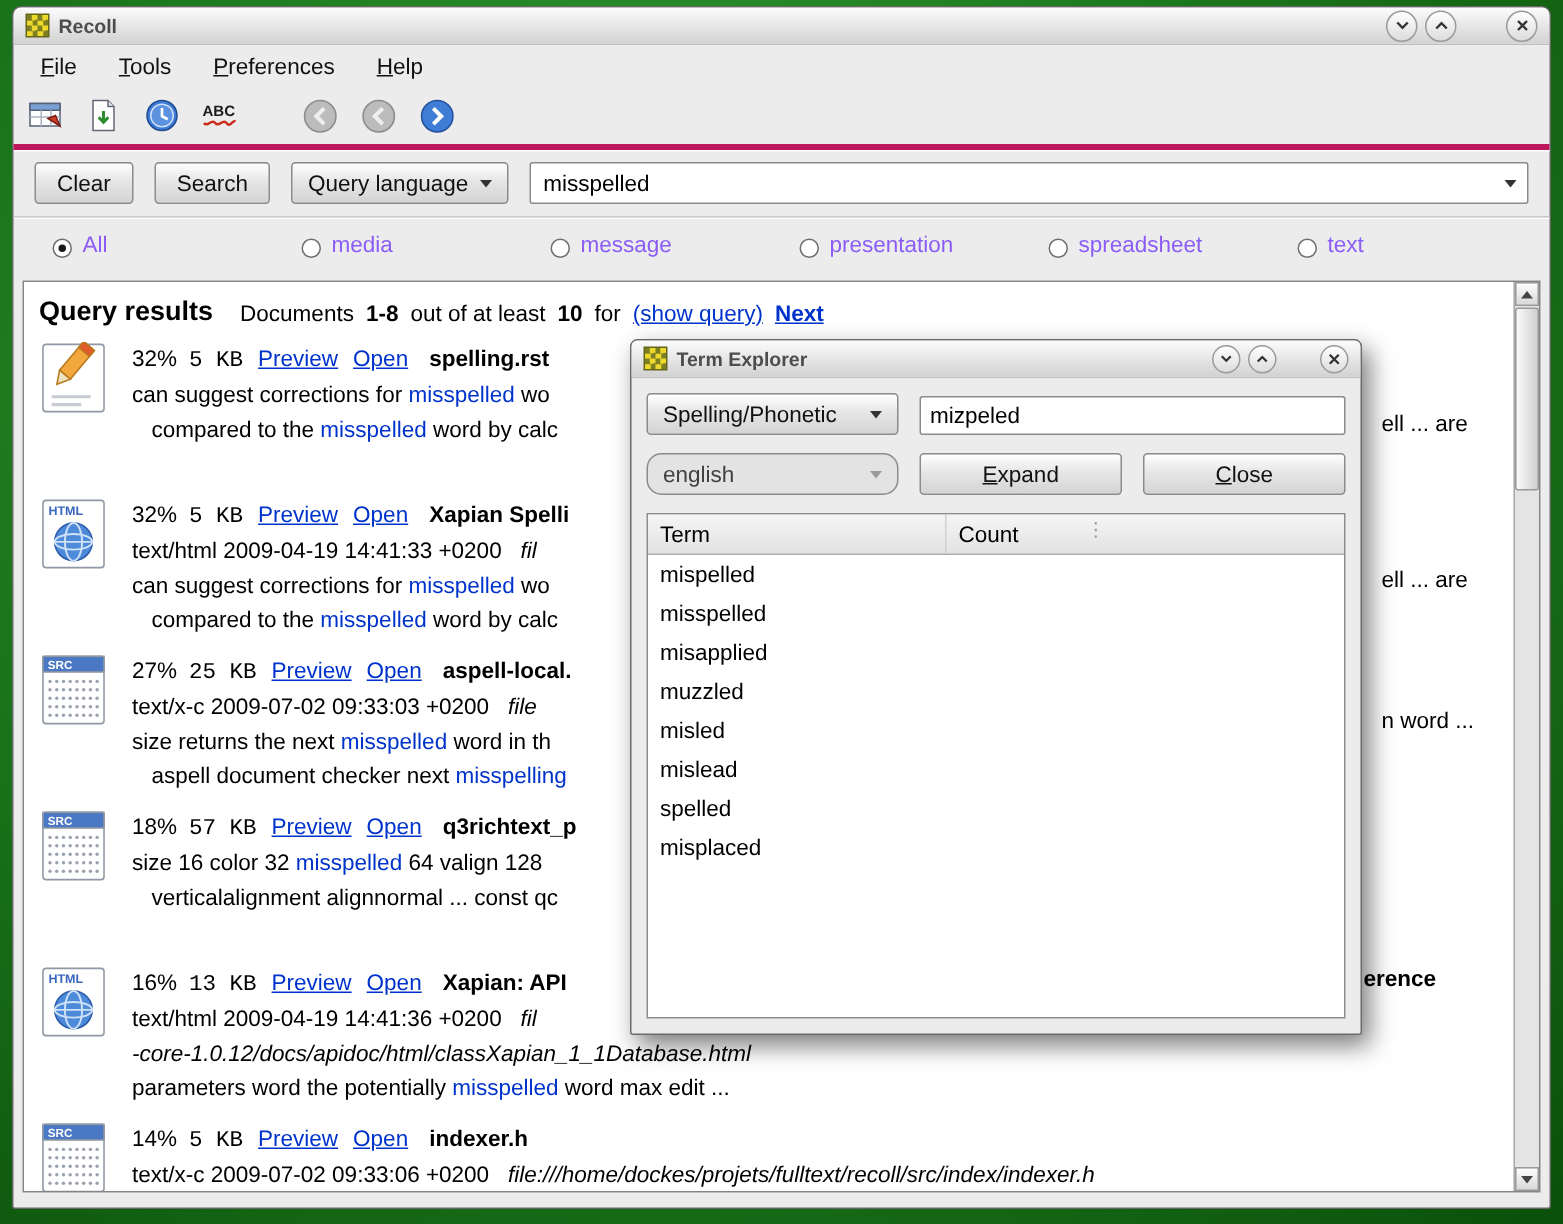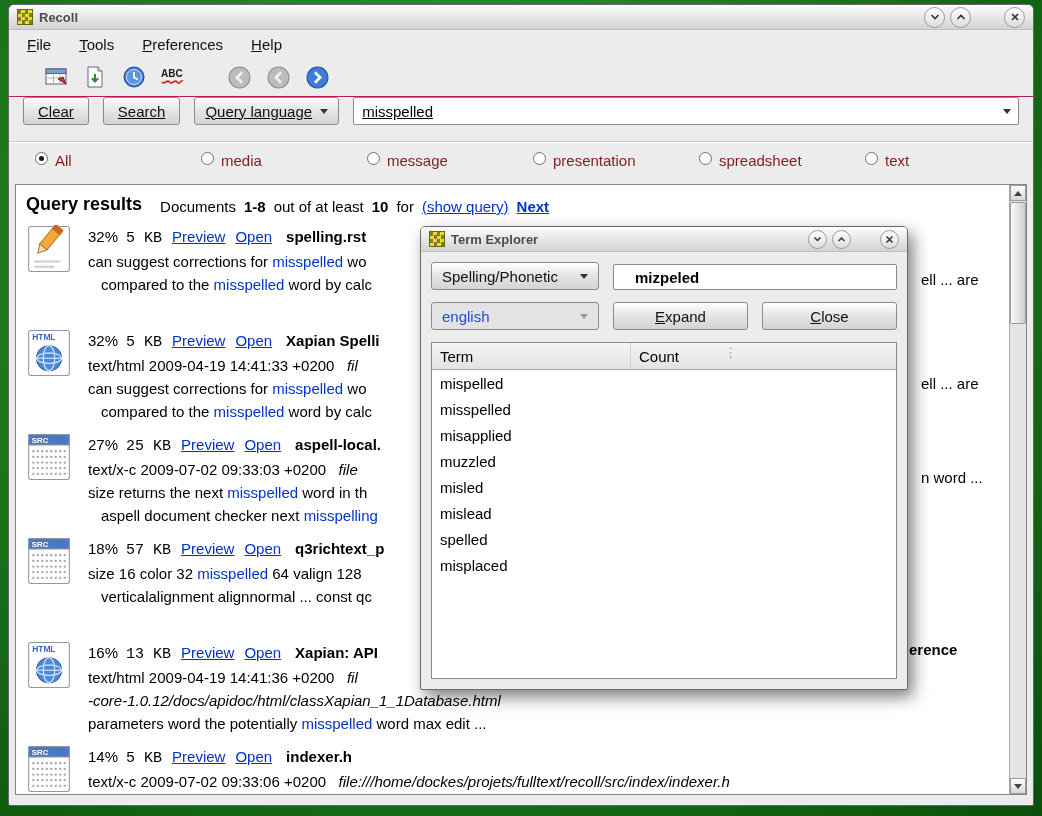--- a/index.html
+++ b/index.html
@@ -15,41 +15,41 @@
     background:repeating-conic-gradient(#ecd92a 0 25%, #7d7d22 0 50%);background-size:7px 7px;border:1px solid #66661a;}
   .wtitle{font-size:13px;font-weight:bold;color:#4c4c4c;}
   .winbtns{margin-left:auto;display:flex;align-items:center;gap:5px;}
   .wbtn{width:19px;height:19px;border-radius:50%;border:1px solid #9a9a9a;
     background:linear-gradient(#ffffff,#dcdcdc);display:flex;align-items:center;justify-content:center;cursor:pointer;}
   .wbtn.gapped{margin-left:28px;}
   
   .menubar{height:28px;display:flex;align-items:center;gap:28px;padding:0 0 0 18px;font-size:15px;color:#111;}
   .mitem{cursor:pointer;}
   
-  .toolbar{height:38px;display:flex;align-items:center;gap:13px;padding:0 0 0 34px;}
+  .toolbar{height:38px;display:flex;align-items:center;gap:13px;padding:0 0 0 8px;}
   .tbtn{width:26px;height:26px;display:flex;align-items:center;justify-content:center;cursor:pointer;}
   .tgap{width:14px;}
   
-  .searchrow{height:44px;display:flex;gap:14px;padding:0 14px;
-    border-top:1px solid #be185d;box-shadow:inset 0 1px 0 #fff;text-decoration:underline;}
+  .searchrow{height:44px;display:flex;align-items:center;gap:14px;padding:0 14px;
+    border-top:4px solid #be185d;box-shadow:inset 0 1px 0 #fff;}
   .btn{height:28px;background:linear-gradient(#ffffff,#e6e6e6 45%,#d4d4d4);border:1px solid #8b8b8b;
     border-radius:3px;font-family:"Liberation Sans",sans-serif;font-size:15px;color:#111;
     display:flex;align-items:center;justify-content:center;padding:0 14px;cursor:pointer;box-sizing:border-box;}
   .combo{height:28px;background:linear-gradient(#ffffff,#e6e6e6 45%,#d4d4d4);border:1px solid #8b8b8b;
     border-radius:3px;font-size:15px;color:#111;display:flex;align-items:center;gap:8px;padding:0 10px;cursor:pointer;box-sizing:border-box;}
   .arr{width:0;height:0;border-left:4px solid transparent;border-right:4px solid transparent;border-top:5px solid #333;}
   .querycombo{flex:1;height:28px;background:#fff;border:1px solid #8b8b8b;border-radius:2px;
     display:flex;align-items:center;box-sizing:border-box;}
   .querycombo input{flex:1;border:none;outline:none;background:transparent;font-family:"Liberation Sans",sans-serif;
     font-size:15px;padding:0 8px;color:#000;}
   .qc-arrow{width:22px;display:flex;align-items:center;justify-content:center;cursor:pointer;align-self:stretch;}
   
   .radiorow{height:36px;display:flex;align-items:center;padding-left:26px;
     border-top:1px solid #c9c9c9;box-shadow:inset 0 1px 0 #fff;}
-  .fopt{width:166px;display:flex;align-items:flex-start;gap:7px;font-size:15px;color:#7f1d1d;cursor:pointer;}
+  .fopt{width:166px;display:flex;align-items:flex-end;gap:7px;font-size:15px;color:#8b5cf6;cursor:pointer;}
   .radio{width:13px;height:13px;border:1px solid #6f6f6f;border-radius:50%;background:#fff;
     display:flex;align-items:center;justify-content:center;box-sizing:border-box;}
   .radio.sel::after{content:"";width:5px;height:5px;border-radius:50%;background:#1a1a1a;display:block;}
   
   .rwrap{flex:1;margin:6px 6px 10px 6px;position:relative;background:#fff;border:1px solid #858585;box-sizing:border-box;overflow:hidden;}
   .rcontent{position:absolute;left:0;top:0;right:17px;bottom:0;padding:6px 6px 0 10px;overflow:hidden;}
   .rheader{height:24px;margin-bottom:10px;display:flex;align-items:flex-end;gap:8px;font-size:15px;color:#000;white-space:nowrap;}
   .rh-title{font-size:18px;font-weight:bold;margin-right:10px;}
   .bold{font-weight:bold;}
   .rlink{color:#0033cc;text-decoration:underline;cursor:pointer;}
@@ -78,22 +78,22 @@
   .tri-down{width:0;height:0;border-left:4px solid transparent;border-right:4px solid transparent;border-top:5px solid #444;}
   
   .dlg{position:absolute;left:420px;top:226px;width:488px;height:464px;background:#ececec;
     border:1px solid #6a6a6a;border-radius:5px 5px 2px 2px;box-shadow:5px 7px 16px rgba(0,0,0,.5);
     display:flex;flex-direction:column;box-sizing:border-box;z-index:10;}
   .dlg .titlebar{border-radius:4px 4px 0 0;}
   .dbody{flex:1;padding:10px;display:flex;flex-direction:column;gap:12px;box-sizing:border-box;}
   .drow{display:flex;align-items:flex-end;gap:14px;}
   .dcombo{width:168px;justify-content:space-between;}
   .dinput{flex:1;height:26px;background:#fff;border:1px solid #8b8b8b;border-radius:2px;box-sizing:border-box;display:flex;}
-  .dinput input{flex:1;border:none;outline:none;background:transparent;font-family:"Liberation Sans",sans-serif;font-size:15px;padding:0 21px;font-weight:bold;}
-  .combo.disabled{background:#e3e3e3;color:#1d4ed8;cursor:default;}
+  .dinput input{flex:1;border:none;outline:none;background:transparent;font-family:"Liberation Sans",sans-serif;font-size:15px;padding:0 6px;}
+  .combo.disabled{background:#e3e3e3;color:#404040;cursor:default;border-radius:10px;}
   .combo.disabled .arr{border-top-color:#9a9a9a;}
   .dbtn{flex:1;height:28px;}
   .ttable{flex:1;background:#fff;border:1px solid #8b8b8b;box-sizing:border-box;display:flex;flex-direction:column;overflow:hidden;position:relative;}
   .thead{height:26px;background:linear-gradient(#f5f5f5,#e2e2e2);border-bottom:1px solid #aaa;
     display:flex;align-items:center;font-size:15px;color:#000;flex:0 0 auto;position:relative;}
   .th1{width:199px;padding-left:8px;box-sizing:border-box;border-right:1px solid #d0d0d0;align-self:stretch;display:flex;align-items:center;}
   .th2{padding-left:8px;}
   .thdots{position:absolute;left:292px;top:2px;color:#9a9a9a;font-size:13px;}
   .trow{height:26px;display:flex;align-items:center;font-size:15px;color:#000;cursor:default;}
   .tc1{width:199px;padding-left:8px;box-sizing:border-box;}

